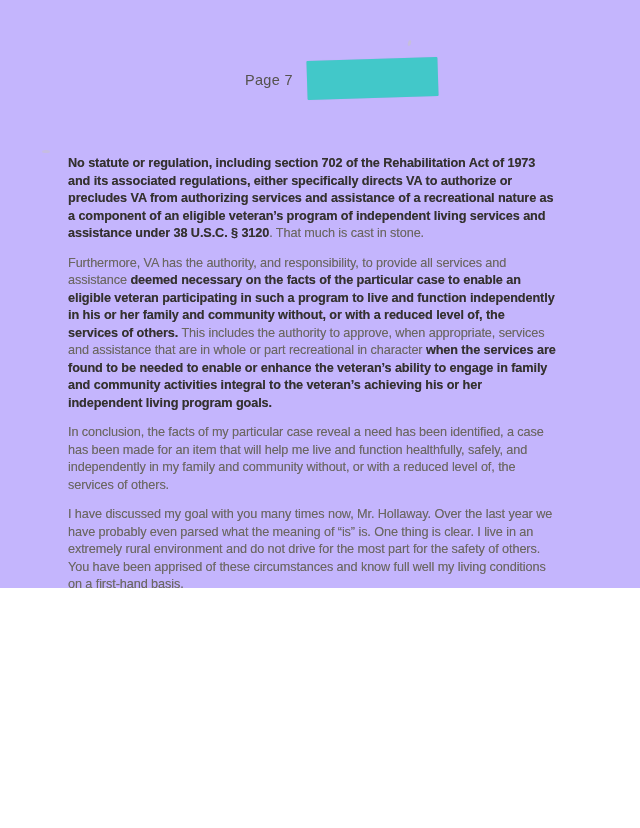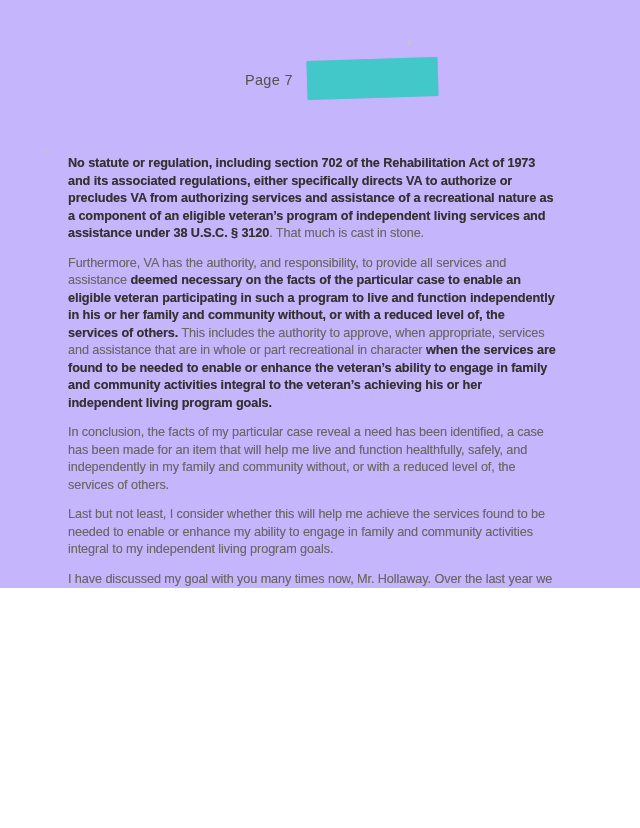--- a/index.html
+++ b/index.html
@@ -83,17 +83,16 @@
   <div class="page-header">
     <span class="page-label">Page 7</span>
   </div>
 
   <div class="redaction" style="background: rgb(66, 200, 201);"></div>
 
   <div class="doc-body">
       <p class="para"><span class="run bold">No statute or regulation, including section 702 of the Rehabilitation Act of 1973 and its associated regulations, either specifically directs VA to authorize or precludes VA from authorizing services and assistance of a recreational nature as a component of an eligible veteran’s program of independent living services and assistance under 38 U.S.C. § 3120</span><span class="run">. That much is cast in stone.</span></p>
       <p class="para"><span class="run">Furthermore, VA has the authority, and responsibility, to provide all services and assistance </span><span class="run bold">deemed necessary on the facts of the particular case to enable an eligible veteran participating in such a program to live and function independently in his or her family and community without, or with a reduced level of, the services of others.</span><span class="run">  This includes the authority to approve, when appropriate, services and assistance that are in whole or part recreational in character </span><span class="run bold">when the services are found to be needed to enable or enhance the veteran’s ability to engage in family and community activities integral to the veteran’s achieving his or her independent living program goals.</span></p>
       <p class="para"><span class="run">In conclusion, the facts of my particular case reveal a need has been identified, a case has been made for an item that will help me live and function healthfully, safely, and independently in my family and community without, or with a reduced level of, the services of others.</span></p>
-      <p class="para"><span class="run">Last but not least, I consider whether this will help me achieve the services found to be needed to enable or enhance my ability to engage in family and community activities integral to my independent living program goals.</span></p>
       <p class="para"><span class="run">I have discussed my goal with you many times now, Mr. Hollaway.  Over the last year we have probably even parsed what the meaning of “is” is. One thing is clear. I live in an extremely rural environment and do not drive for the most part for the safety of others. You have been apprised of these circumstances and know full well my living conditions on a first-hand basis.</span></p>
     </div>
 
 </div>
 
 </body></html>

